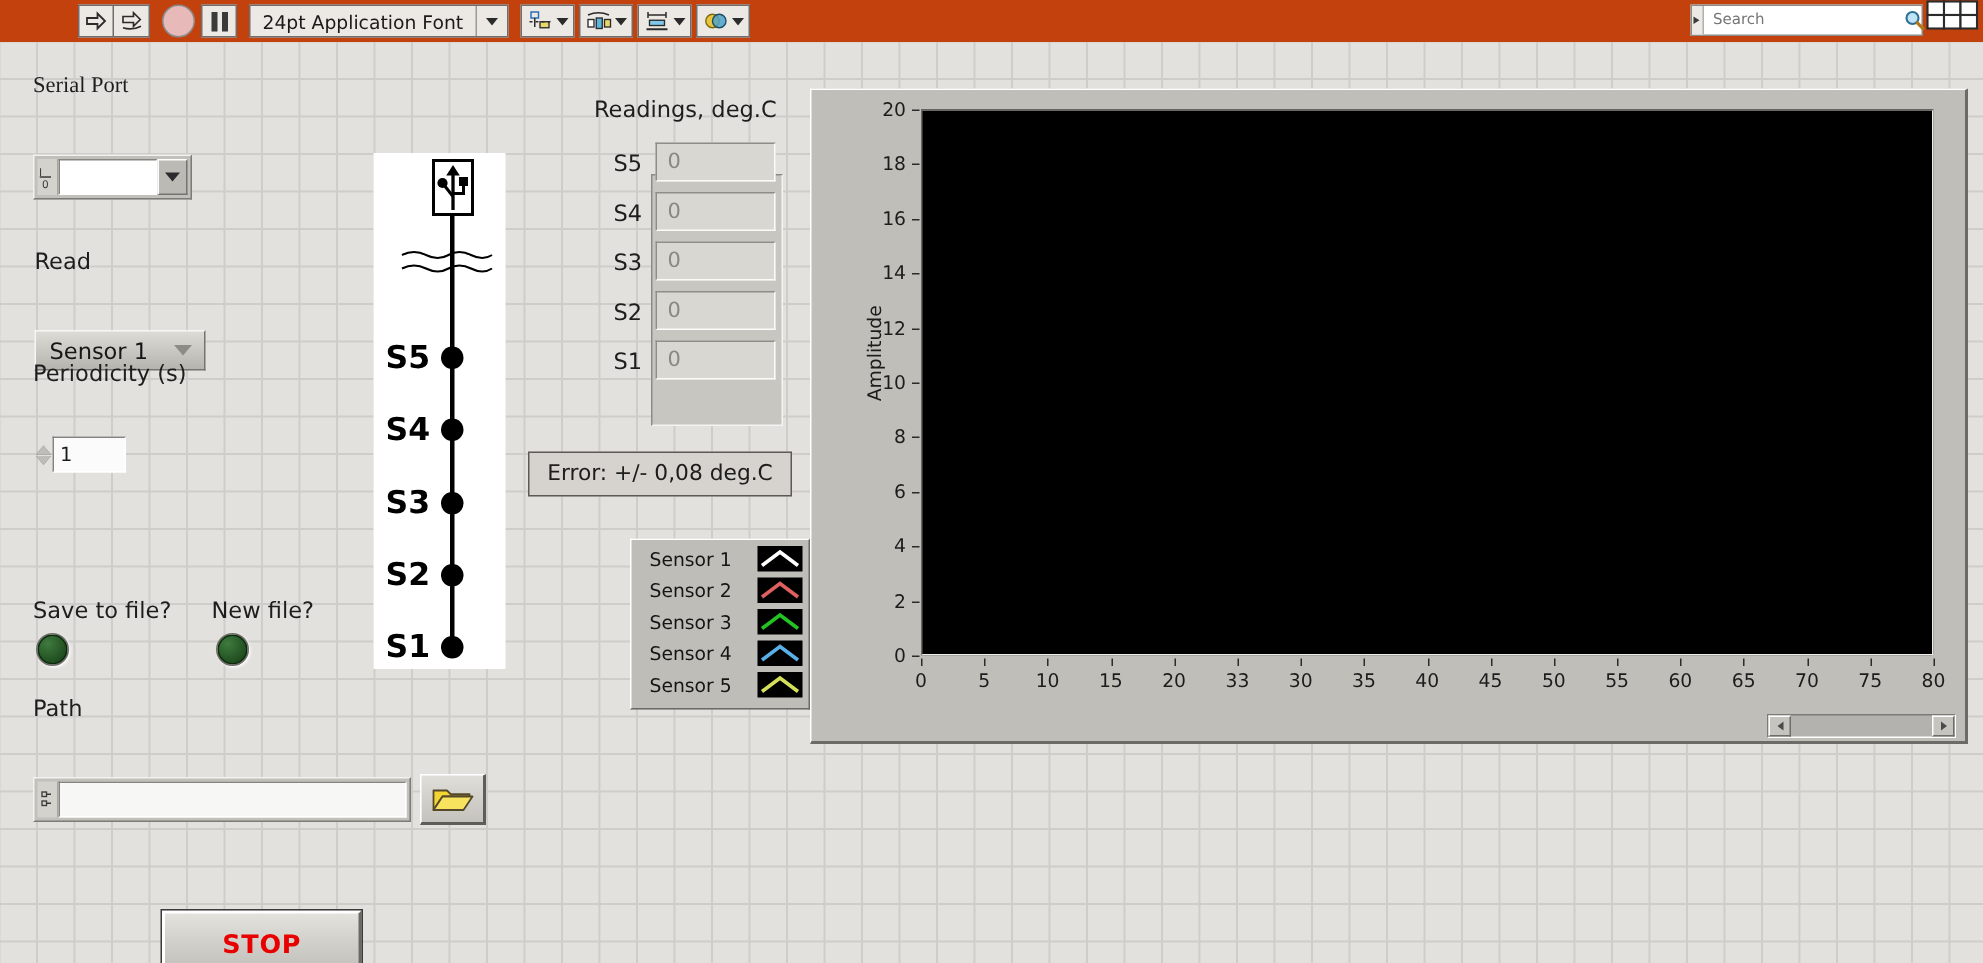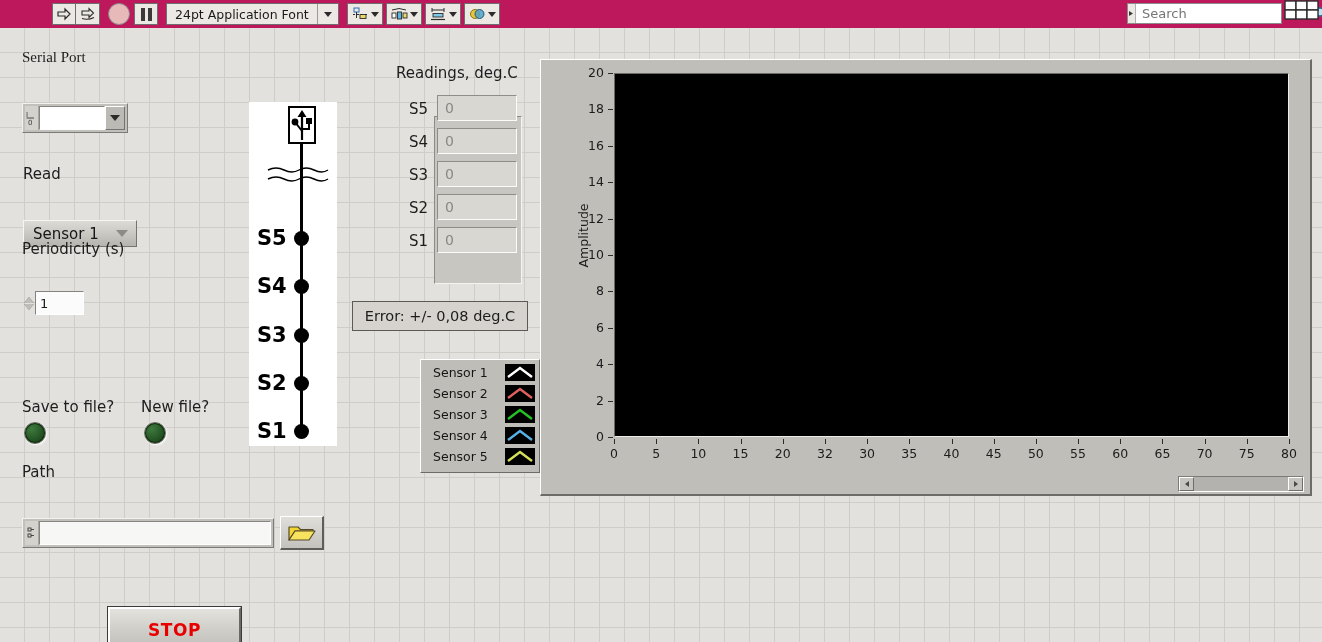--- a/index.html
+++ b/index.html
@@ -12,21 +12,21 @@
   #app {
     position: relative;
     width: 1322px; height: 642px;
     background: #d6d3ce;
   }
 
   
   #toolbar {
     position: absolute; left: 0; top: 0;
     width: 1322px; height: 28px;
-    background: #be185d;
+    background: #c2410c;
     border-bottom: 1px solid #a9a5a0;
     display: flex; align-items: center;
   }
   .tb-group { display: flex; align-items: center; }
   .tb-btn {
     width: 24px; height: 22px;
     border: 1px solid #6e6e6e;
     background: #ece9e4;
     display: flex; align-items: center; justify-content: center;
     box-sizing: border-box;
@@ -90,21 +90,21 @@
     box-sizing: border-box;
   }
   .search-grip {
     width: 11px; height: 19px; background: #ece9e4;
     border-right: 1px solid #b0b0b0;
     display:flex;align-items:center;justify-content:center;
   }
   .search-input {
     flex: 1; border: none; outline: none;
     font-family: "DejaVu Sans", "Liberation Sans", sans-serif;
-    font-size: 13px; color: #6b6b6b;
+    font-size: 10px; color: #6b6b6b;
     padding-left: 6px; background: transparent;
   }
   .help-btn {
     position: absolute; right: 22px; top: 3px;
     width: 18px; height: 21px;
     display:flex;align-items:center;justify-content:center;
     font-weight: bold; font-size: 15px; color: #e8c800;
     text-shadow: 0 0 1px #7a6a00;
   }
   .grid-widget {
@@ -766,21 +766,21 @@
           <div class="xtick" style="left: 61px; top: 386px;">0</div>
           <div class="xtick-mark" style="left: 73px; top: 379px;"></div>
           <div class="xtick" style="left: 103.188px; top: 386px;">5</div>
           <div class="xtick-mark" style="left: 115.188px; top: 379px;"></div>
           <div class="xtick" style="left: 145.375px; top: 386px;">10</div>
           <div class="xtick-mark" style="left: 157.375px; top: 379px;"></div>
           <div class="xtick" style="left: 187.562px; top: 386px;">15</div>
           <div class="xtick-mark" style="left: 199.562px; top: 379px;"></div>
           <div class="xtick" style="left: 229.75px; top: 386px;">20</div>
           <div class="xtick-mark" style="left: 241.75px; top: 379px;"></div>
-          <div class="xtick" style="left: 271.938px; top: 386px;">32</div>
+          <div class="xtick" style="left: 271.938px; top: 386px;">33</div>
           <div class="xtick-mark" style="left: 283.938px; top: 379px;"></div>
           <div class="xtick" style="left: 314.125px; top: 386px;">30</div>
           <div class="xtick-mark" style="left: 326.125px; top: 379px;"></div>
           <div class="xtick" style="left: 356.312px; top: 386px;">35</div>
           <div class="xtick-mark" style="left: 368.312px; top: 379px;"></div>
           <div class="xtick" style="left: 398.5px; top: 386px;">40</div>
           <div class="xtick-mark" style="left: 410.5px; top: 379px;"></div>
           <div class="xtick" style="left: 440.688px; top: 386px;">45</div>
           <div class="xtick-mark" style="left: 452.688px; top: 379px;"></div>
           <div class="xtick" style="left: 482.875px; top: 386px; text-align: center;">50</div>

